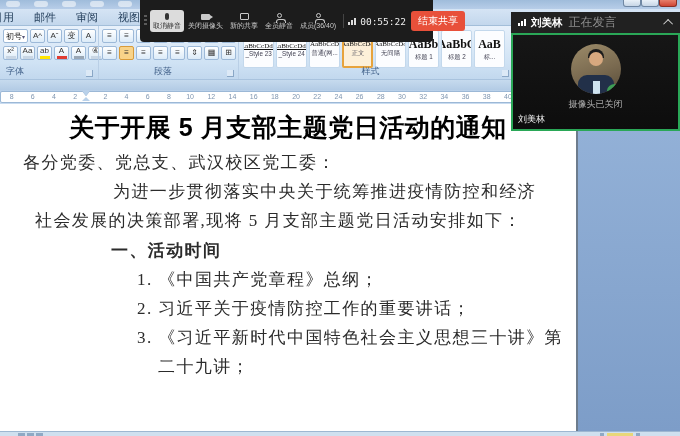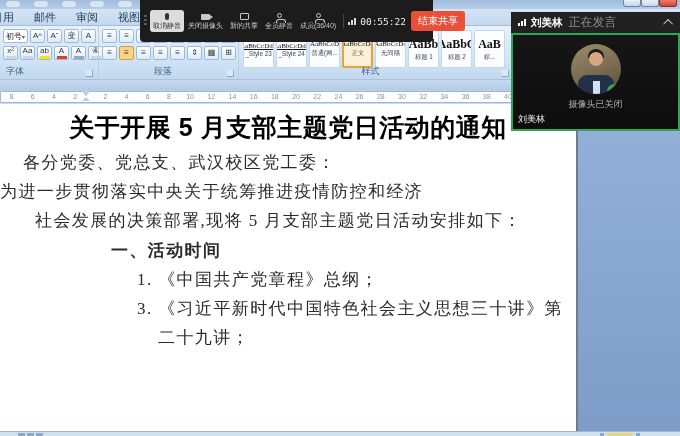--- a/index.html
+++ b/index.html
@@ -67,21 +67,21 @@
   .page { position:absolute; left:0; top:0; width:624px; height:100%; background:#fff; }
   .page-edge { position:absolute; left:576px; top:0; width:2px; height:100%; background:#6d7c8d; }
   .outside { position:absolute; left:578px; right:0; top:0; bottom:0;
     background:linear-gradient(#94b2d8,#7d9dc8); }
   .doc-title { position:absolute; left:0; top:7px; width:576px; text-align:center;
     font-size:25px; font-weight:bold; color:#000; letter-spacing:.5px; }
   .paras { position:absolute; left:0; top:44px; width:576px; }
   .paras p { height:29.2px; line-height:29.2px; font-size:17px; color:#2b2b2b;
     font-family:"Liberation Serif",serif; letter-spacing:1.4px; white-space:nowrap; }
   .k-salutation { padding-left:23px; }
-  .k-indent { }
+  .k-indent { padding-left:113px; }
   .k-flush { padding-left:35px; }
   .k-heading { padding-left:111px; font-family:"Liberation Sans",sans-serif !important;
     font-weight:bold; color:#111; letter-spacing:1px; }
   .k-sub { padding-left:129px; }
   .k-item { padding-left:137px; }
   .k-cont { padding-left:158px; }
 
   .statusbar { position:absolute; left:0; top:431px; width:680px; height:5px;
     background:#cfe0ef; border-top:1px solid #9db7d1; display:flex; align-items:center; }
   .sb-left { display:flex; gap:2px; margin-left:18px; }
@@ -368,20 +368,21 @@
 
 <div class="docarea">
   <div class="page">
     <div class="doc-title">关于开展 5 月支部主题党日活动的通知</div>
     <div class="paras">
       <p class="k-salutation">各分党委、党总支、武汉校区党工委：</p>
         <p class="k-indent">为进一步贯彻落实中央关于统筹推进疫情防控和经济</p>
         <p class="k-flush">社会发展的决策部署,现将 5 月支部主题党日活动安排如下：</p>
         <p class="k-heading">一、活动时间</p>
         <p class="k-item">1. 《中国共产党章程》总纲；</p>
+        <p class="k-item">2. 习近平关于疫情防控工作的重要讲话；</p>
         <p class="k-item">3. 《习近平新时代中国特色社会主义思想三十讲》第</p>
         <p class="k-cont">二十九讲；</p>
     </div>
   </div>
   <div class="page-edge"></div>
   <div class="outside"></div>
 </div>
 
 <div class="statusbar">
   <div class="sb-left">

